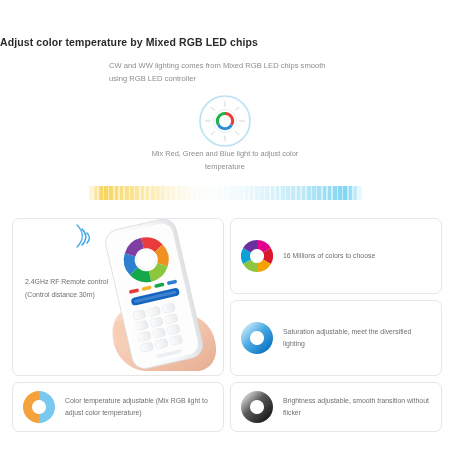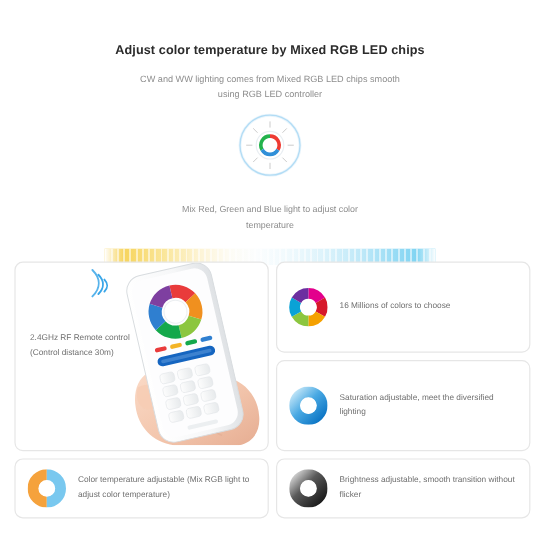--- a/index.html
+++ b/index.html
@@ -12,21 +12,21 @@
     height: 450px;
     font-family: "Liberation Sans", sans-serif;
     color: #4a4a4a;
     overflow: hidden;
     position: relative;
   }
 
   
   .hero {
     padding-top: 36px;
-    text-align: center;
+    text-align: left;
   }
   .hero-title {
     font-size: 10.5px;
     font-weight: bold;
     color: #2b2b2b;
     letter-spacing: 0.1px;
     line-height: 1.3;
   }
   .hero-sub {
     margin: 9px auto 0;
@@ -43,21 +43,21 @@
     justify-content: center;
   }
   .diagram {
     position: relative;
     width: 54px;
     height: 54px;
   }
   .diagram svg { display: block; }
 
   .diagram-caption {
-    margin: 21px auto 0;
+    margin: 0 auto 0;
     width: 180px;
     text-align: center;
     font-size: 7.4px;
     line-height: 1.7;
     color: #8d8d8d;
   }
 
   
   .strip-wrap {
     margin-top: 13px;

